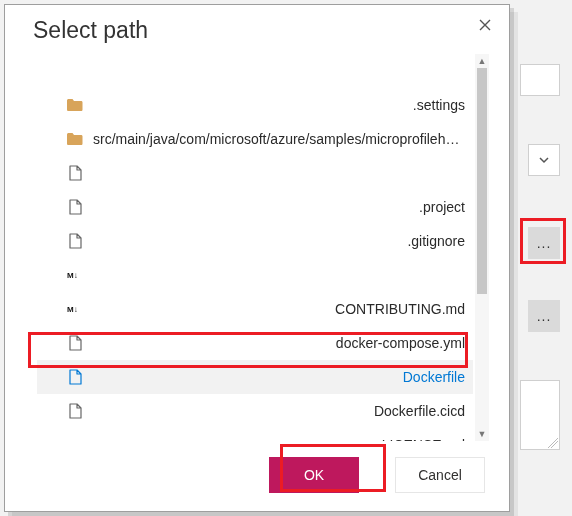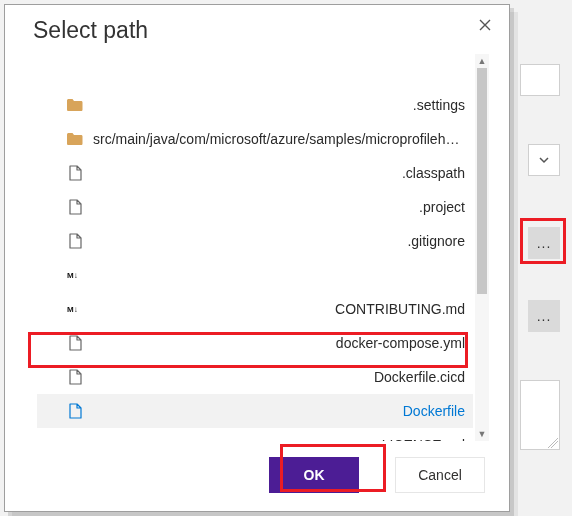--- a/index.html
+++ b/index.html
@@ -219,23 +219,23 @@
   }
   .btn {
     min-width: 90px;
     height: 36px;
     font-size: 14px;
     border: 1px solid transparent;
     cursor: pointer;
     font-family: inherit;
   }
   .btn-primary {
-    background: #4c1d95;
+    background: #be185d;
     color: #fff;
-    font-weight: 700;
+    font-weight: 400;
   }
   .btn-secondary {
     background: #fff;
     color: #323130;
     border-color: #e6e6e6;
     margin-left: 24px;
   }
 </style>
 </head>
 <body>
@@ -295,21 +295,20 @@
             </svg>
           </span>
           <span class="label">src/main/java/com/microsoft/azure/samples/microprofilehelloa...</span>
         </div>
         <div class="file-row">
           <span class="icon">
             <svg width="13" height="16" viewBox="0 0 13 16">
               <path d="M1 1h7l4 4v10H1z M8 1v4h4" fill="none" stroke="#666666" stroke-width="1.2" stroke-linejoin="round"></path>
             </svg>
           </span>
-          <span class="label">.classpath</span>
         </div>
         <div class="file-row">
           <span class="icon">
             <svg width="13" height="16" viewBox="0 0 13 16">
               <path d="M1 1h7l4 4v10H1z M8 1v4h4" fill="none" stroke="#666666" stroke-width="1.2" stroke-linejoin="round"></path>
             </svg>
           </span>
           <span class="label">.project</span>
         </div>
         <div class="file-row">
@@ -328,35 +327,35 @@
           <span class="label">CONTRIBUTING.md</span>
         </div>
         <div class="file-row">
           <span class="icon">
             <svg width="13" height="16" viewBox="0 0 13 16">
               <path d="M1 1h7l4 4v10H1z M8 1v4h4" fill="none" stroke="#666666" stroke-width="1.2" stroke-linejoin="round"></path>
             </svg>
           </span>
           <span class="label">docker-compose.yml</span>
         </div>
+        <div class="file-row selected">
+          <span class="icon">
+            <svg width="13" height="16" viewBox="0 0 13 16">
+              <path d="M1 1h7l4 4v10H1z M8 1v4h4" fill="none" stroke="#0078d4" stroke-width="1.2" stroke-linejoin="round"></path>
+            </svg>
+          </span>
+          <span class="label">Dockerfile</span>
+        </div>
         <div class="file-row">
           <span class="icon">
             <svg width="13" height="16" viewBox="0 0 13 16">
               <path d="M1 1h7l4 4v10H1z M8 1v4h4" fill="none" stroke="#666666" stroke-width="1.2" stroke-linejoin="round"></path>
             </svg>
           </span>
           <span class="label">Dockerfile.cicd</span>
-        </div>
-        <div class="file-row selected">
-          <span class="icon">
-            <svg width="13" height="16" viewBox="0 0 13 16">
-              <path d="M1 1h7l4 4v10H1z M8 1v4h4" fill="none" stroke="#0078d4" stroke-width="1.2" stroke-linejoin="round"></path>
-            </svg>
-          </span>
-          <span class="label">Dockerfile</span>
         </div>
         <div class="file-row">
           <span class="md-badge">M↓</span>
           <span class="label">LICENSE.md</span>
         </div>
       </div>
     <div class="scrollbar">
       <div class="scroll-btn">▲</div>
       <div class="scroll-track">
         <div class="scroll-thumb"></div>

